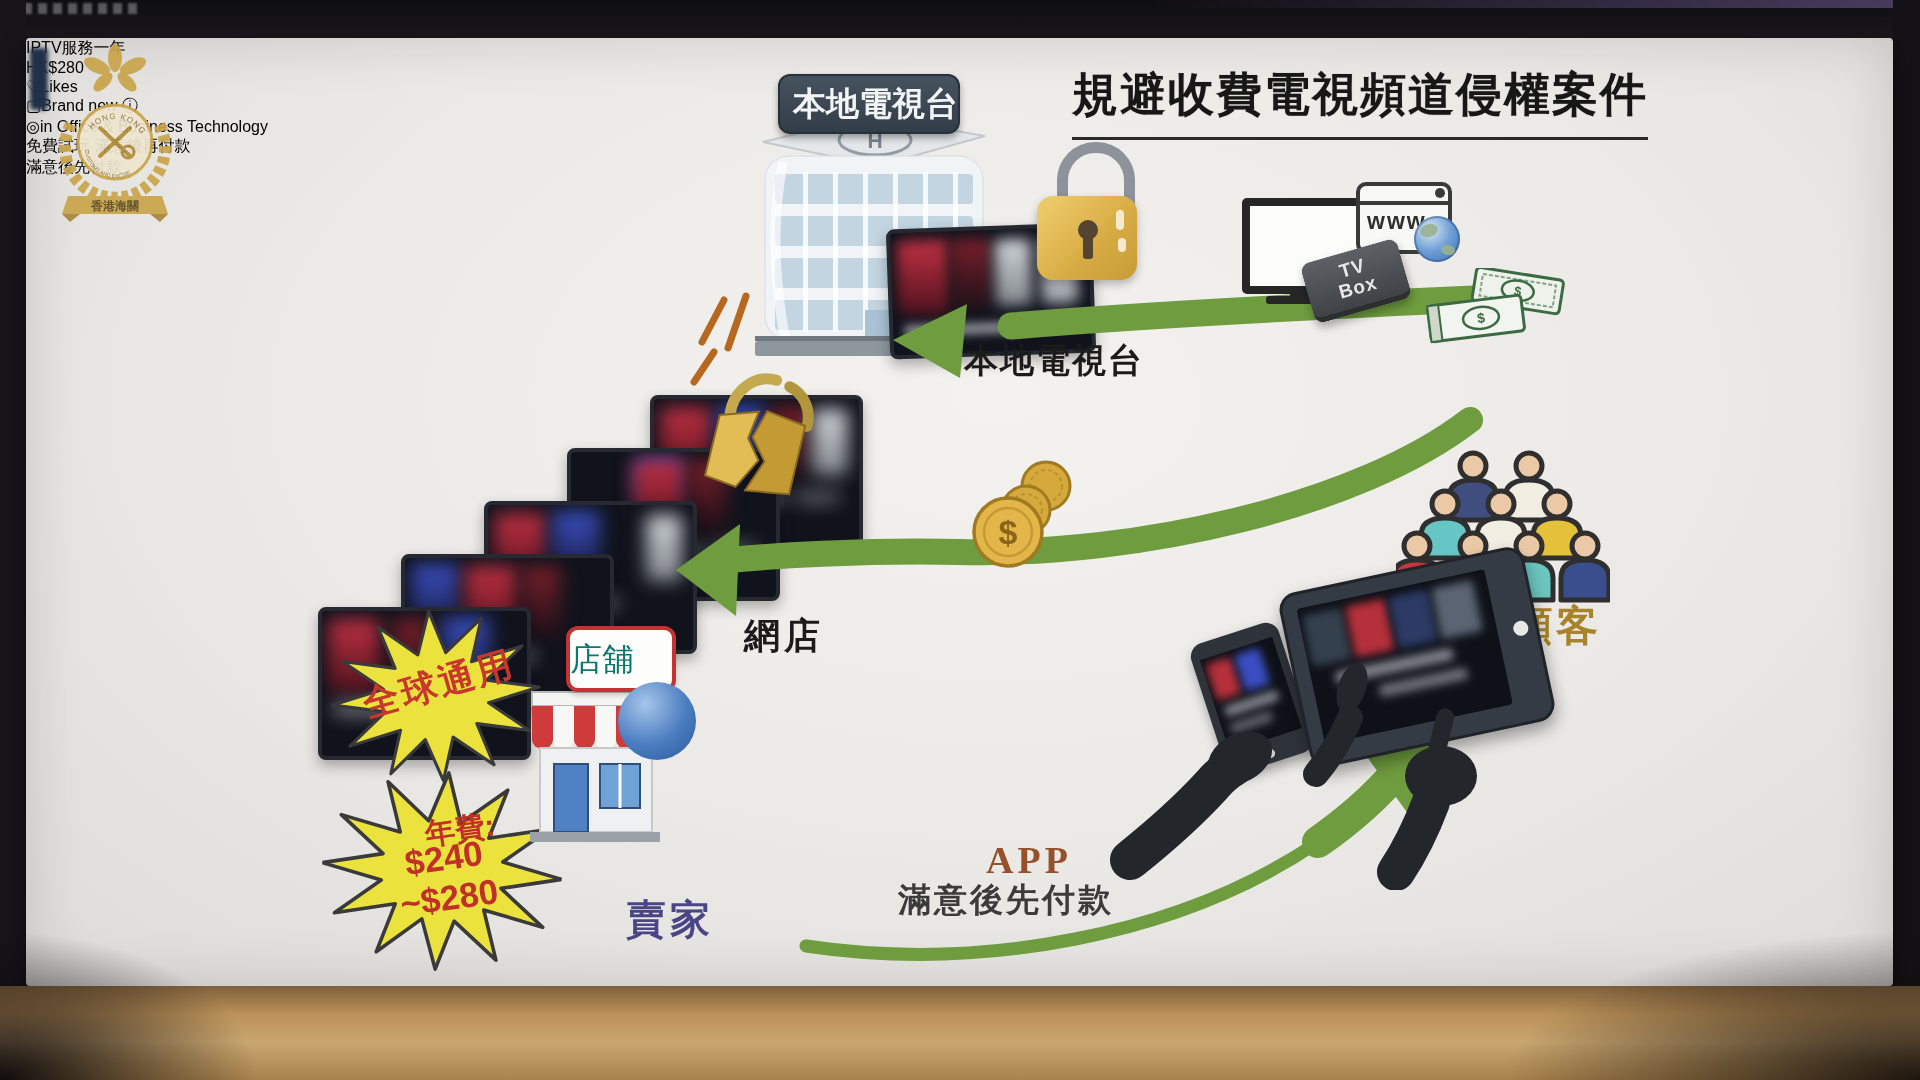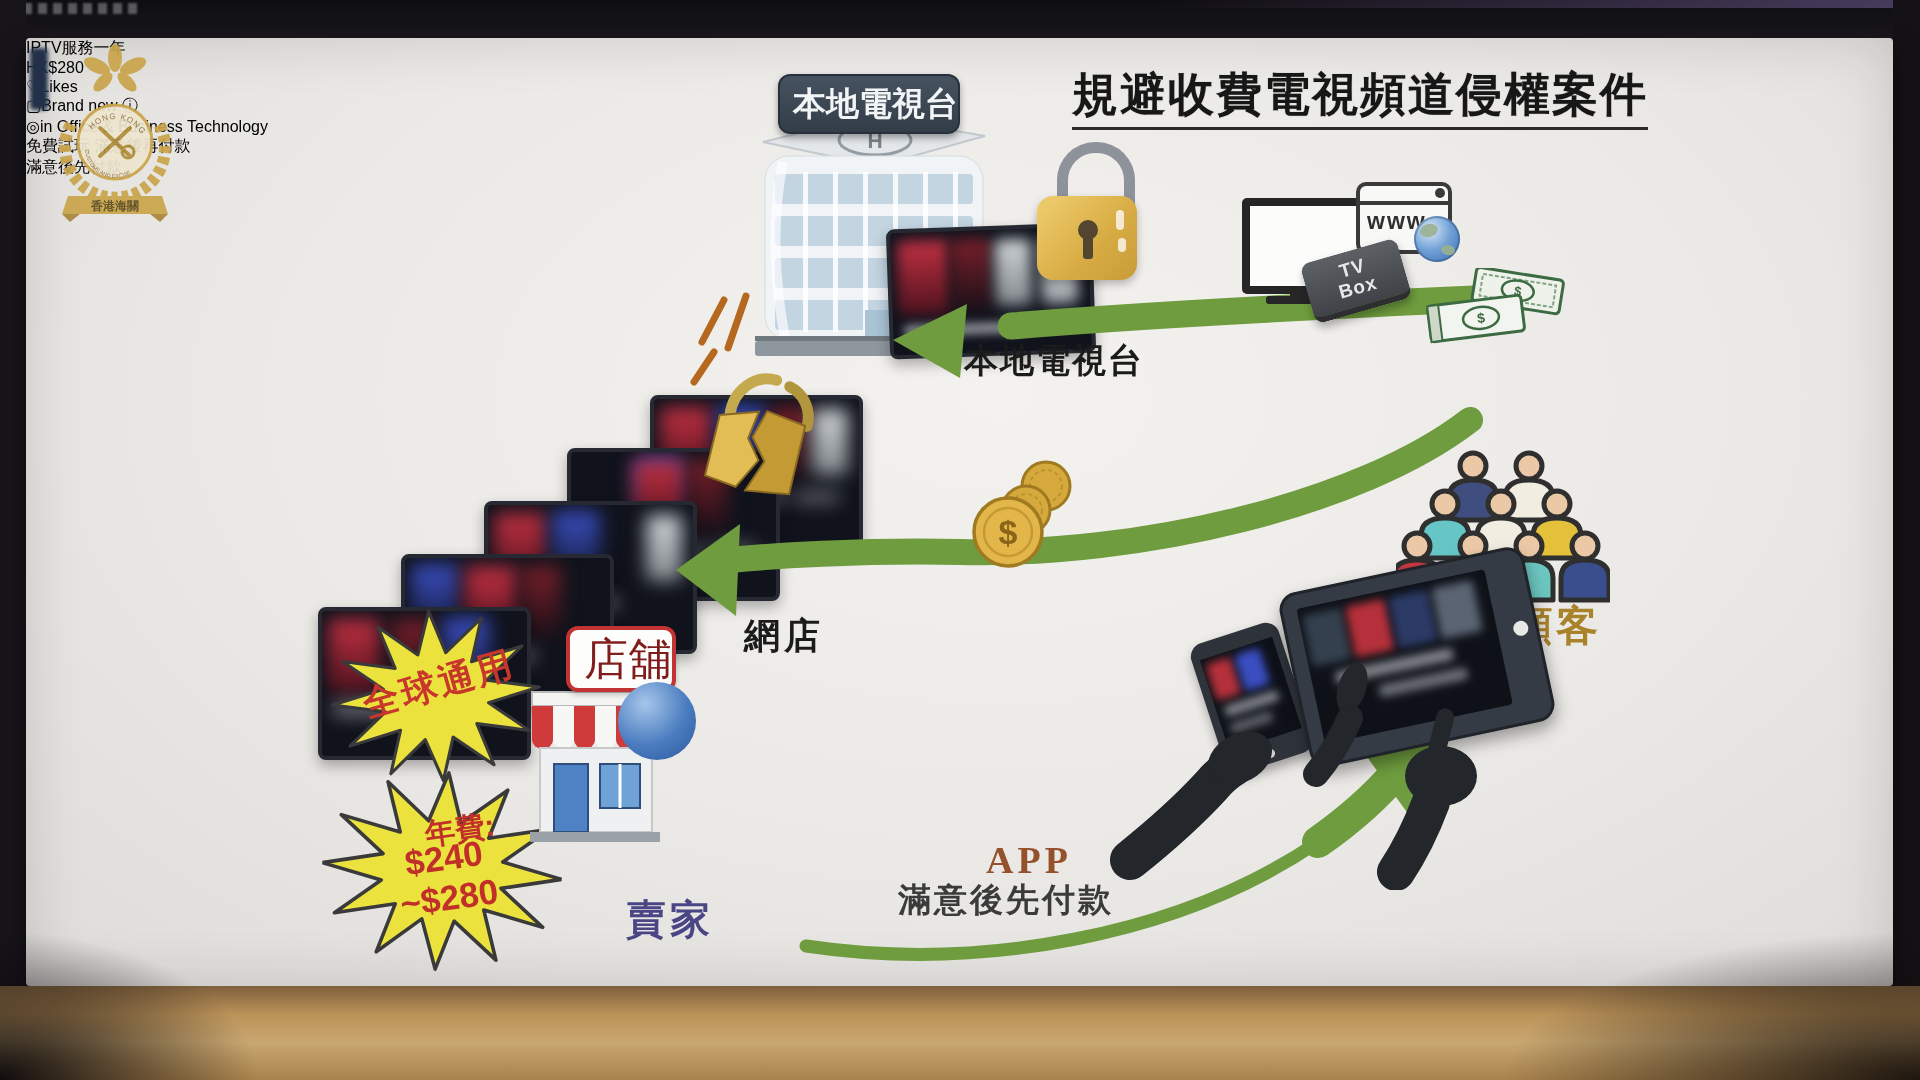--- a/index.html
+++ b/index.html
@@ -19,32 +19,32 @@
     box-shadow:inset 0 0 60px rgba(0,0,0,.14),0 10px 25px rgba(0,0,0,.55);overflow:hidden;}
   
   #desk{left:0;top:986px;width:1920px;height:94px;
     background:linear-gradient(180deg,#7e603c,#bb9258 30%,#c9a770 60%,#a8824c);}
   #desk-shade-l{left:0;top:930px;width:260px;height:150px;background:radial-gradient(ellipse at 0% 100%,rgba(8,6,10,.95),rgba(8,6,10,0) 70%);}
   #desk-shade-r{left:1500px;top:930px;width:420px;height:150px;background:radial-gradient(ellipse at 100% 100%,rgba(15,10,8,.9),rgba(15,10,8,0) 70%);}
 
   
   .lbl{position:absolute;font-weight:bold;color:#1b1b1b;white-space:nowrap;}
   #title{left:1046px;top:26px;font-family:"Liberation Serif",serif;font-size:46px;letter-spacing:2px;
-    color:#171717;border-bottom:3px solid #2a2a2a;padding-bottom:1px;text-shadow:0 0 1px rgba(0,0,0,.35);}
+    color:#171717;border-bottom:3px solid #2a2a2a;padding-bottom:11px;text-shadow:0 0 1px rgba(0,0,0,.35);}
   #station-label{left:752px;top:36px;width:178px;height:56px;line-height:56px;text-align:right;
     background:linear-gradient(#46525f,#323d48);border:2px solid #27313b;border-radius:12px;
     color:#f2f4f6;font-size:33px;font-weight:bold;box-shadow:0 4px 7px rgba(0,0,0,.35);}
   #paych-label{left:938px;top:300px;font-size:34px;letter-spacing:2px;}
   #customers-label{left:1484px;top:560px;font-size:42px;color:#a8832a;letter-spacing:4px;}
   #seller-label{left:600px;top:854px;font-size:40px;color:#4a4686;letter-spacing:4px;}
   #onlineshop-label{left:718px;top:574px;font-size:36px;letter-spacing:4px;}
   #app-label{left:960px;top:800px;font-family:"Liberation Serif",serif;font-size:38px;color:#94512c;letter-spacing:4px;}
   #app-caption{left:872px;top:840px;font-size:33px;color:#3b3b3b;letter-spacing:3px;}
-  #shop-sign{left:540px;top:588px;width:102px;height:58px;line-height:58px;text-align:right;
-    background:#fdfdfb;border:4px solid #c23333;border-radius:12px;font-size:44px;color:#7f1d1d;
+  #shop-sign{left:540px;top:588px;width:102px;height:58px;line-height:58px;text-align:left;
+    background:#fdfdfb;border:4px solid #c23333;border-radius:12px;font-size:32px;color:#0f766e;
     box-shadow:0 3px 5px rgba(0,0,0,.2);}
 
   
   .star-wrap{position:absolute;}
   .star-text{position:absolute;font-weight:bold;color:#c8372b;text-align:center;}
   #star1-text{left:318px;top:622px;width:190px;font-size:36px;letter-spacing:3px;transform:rotate(-16deg);}
   #fee1{left:374px;top:772px;width:120px;font-size:30px;transform:rotate(-8deg);color:#c03028;}
   #fee2{left:328px;top:800px;width:185px;font-size:35px;transform:rotate(-8deg);color:#c03028;}
 
   

